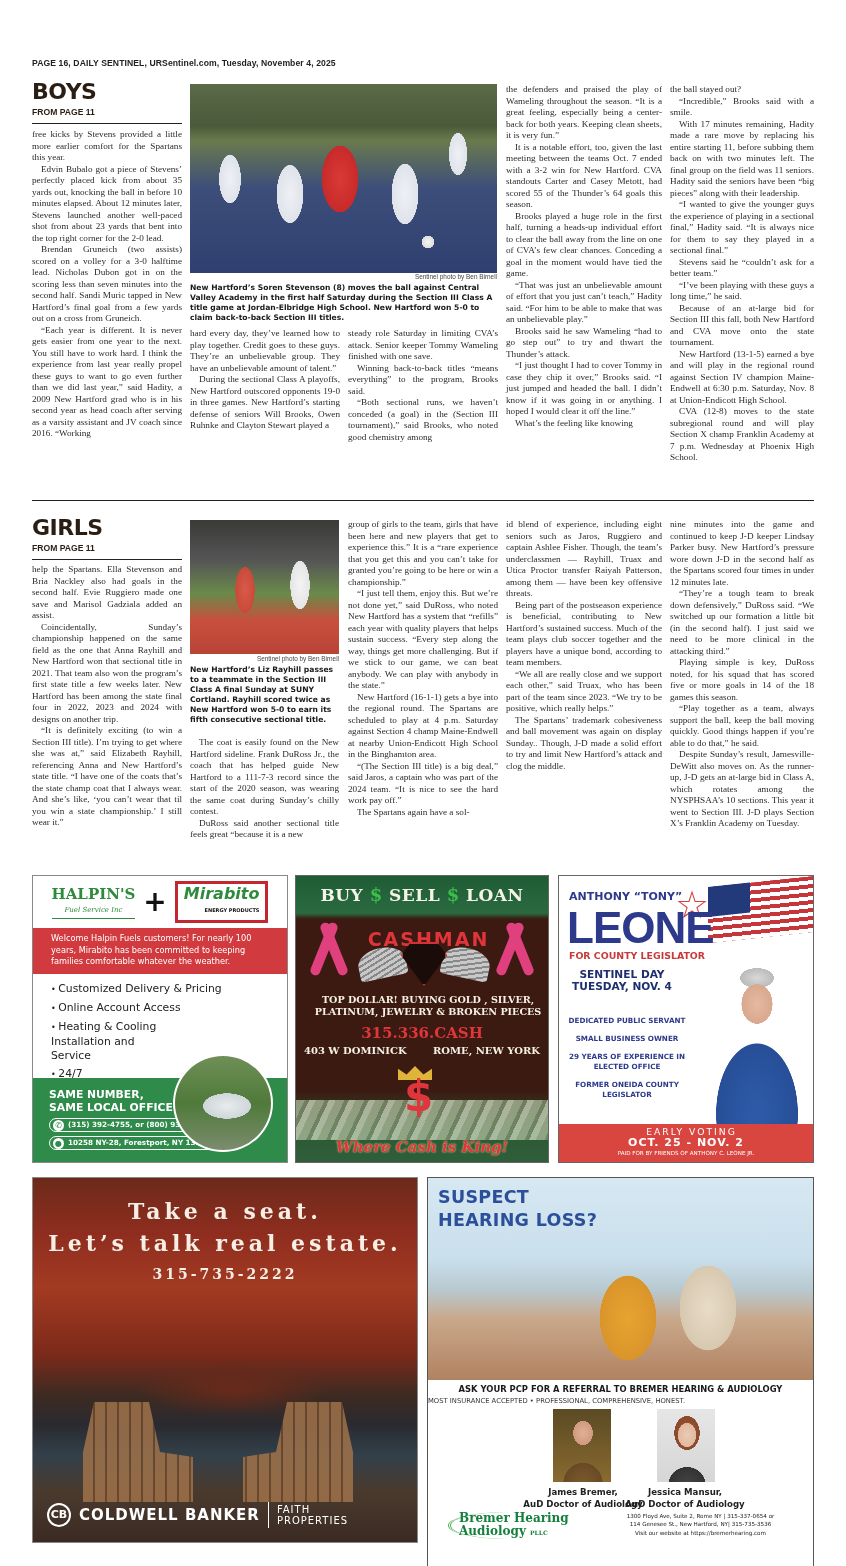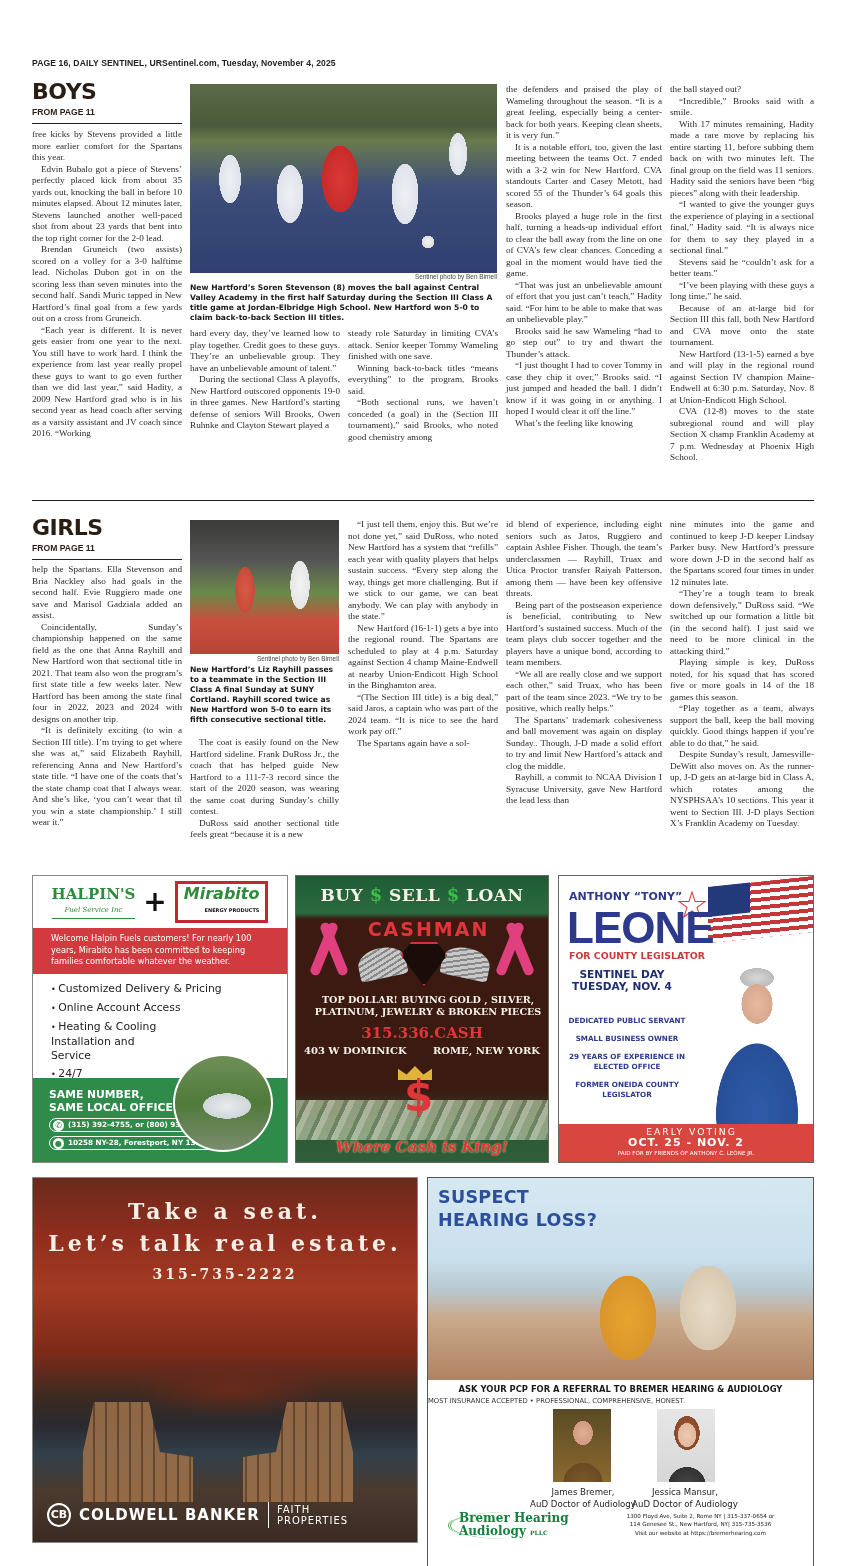--- a/index.html
+++ b/index.html
@@ -59,21 +59,21 @@
     background: radial-gradient(ellipse 34px 18px at 52px 50px, #e8ecee 0%, #cfd6d9 70%, transparent 71%), linear-gradient(180deg, #6f8f57 0%, #4f7a3a 50%, #7b8c6e 100%); z-index: 2; }
   .halpin-green { position: absolute; left: 0; right: 0; bottom: 0; height: 84px; background: #2e8b4a; color: #fff; padding: 10px 0 0 16px; }
   .halpin-green .same { font-size: 10.8px; font-weight: bold; line-height: 13px; }
   .pill { margin-top: 4px; width: 166px; height: 14px; border: 1px solid #fff; border-radius: 8px; font-size: 7.2px; line-height: 12px; padding-left: 18px; position: relative; font-weight: bold; }
   .pill .ico { position: absolute; left: 3px; top: 1px; width: 11px; height: 11px; border-radius: 50%; background: #fff; color: #2e8b4a; font-size: 8px; line-height: 11px; text-align: center; }
 
   .ad-cash { left: 295px; top: 875px; width: 254px; height: 288px; border: 1px solid #666;
     background: linear-gradient(180deg, #1f5c36 0%, #2b6a3f 13%, #3c1a12 15%, #3b1a12 75%, #2a5a35 90%, #315e3a 100%); }
   .cash-top { position: absolute; left: 0; right: 0; top: 8px; text-align: center; font-family: "DejaVu Serif", serif; font-weight: bold; font-size: 17px; color: #f4f4e8; letter-spacing: 0.5px; }
   .cash-top .dollar { color: #3bbf4a; font-size: 18px; }
-  .cash-name { position: absolute; left: 0; right: 0; top: 42px; text-align: center; font-family: "DejaVu Sans", sans-serif; font-weight: bold; font-size: 19px; color: #e0353a; letter-spacing: 2px; padding-left: 13px; }
+  .cash-name { position: absolute; left: 0; right: 0; top: 52px; text-align: center; font-family: "DejaVu Sans", sans-serif; font-weight: bold; font-size: 19px; color: #e0353a; letter-spacing: 2px; padding-left: 13px; }
   .ribbon { position: absolute; top: 45px; width: 26px; height: 56px; }
   .ribbon::before, .ribbon::after { content: ""; position: absolute; top: 0; width: 10px; height: 56px; background: #e0407e; border-radius: 6px; }
   .ribbon::before { left: 3px; transform: rotate(22deg); }
   .ribbon::after { right: 3px; transform: rotate(-22deg); }
   .diamond { position: absolute; left: 105px; top: 66px; width: 46px; height: 44px; background: #1a0c08; border: 2px solid #d43038; clip-path: polygon(0 30%, 22% 0, 78% 0, 100% 30%, 50% 100%); }
   .wing { position: absolute; top: 72px; width: 48px; height: 30px; background: repeating-linear-gradient(160deg, #c8c8c8 0 3px, #888 3px 5px); border-radius: 50% 50% 10% 10%; }
   .cash-text { position: absolute; left: 12px; right: 0; top: 118px; text-align: center; font-family: "DejaVu Serif", serif; font-weight: bold; font-size: 9.6px; line-height: 12px; color: #f6f1e6; }
   .cash-phone { position: absolute; left: 0; right: 0; top: 148px; text-align: center; font-family: "DejaVu Serif", serif; font-weight: bold; font-size: 15px; color: #e0353a; }
   .cash-addr { position: absolute; left: 8px; right: 8px; top: 169px; display: flex; justify-content: space-between; font-family: "DejaVu Serif", serif; font-weight: bold; font-size: 10px; color: #f6f1e6; }
   .cash-dollar { position: absolute; left: 108px; top: 200px; font-family: "DejaVu Sans", sans-serif; font-weight: bold; font-size: 42px; color: #e0353a; line-height: 42px; }
@@ -122,21 +122,21 @@
     background:
       radial-gradient(ellipse 40px 60px at 200px 140px, #e8a430 0%, #d9952a 70%, transparent 71%),
       radial-gradient(ellipse 40px 60px at 280px 130px, #e8dcc8 0%, #d8c8b0 70%, transparent 71%),
       linear-gradient(180deg, #d6e8f2 0%, #c9dfec 40%, #b8c9d0 55%, #c9a88a 70%, #b08262 100%); }
   .hear-title { position: absolute; left: 10px; top: 8px; font-weight: bold; font-size: 17.5px; line-height: 23px; color: #2c4f9a; letter-spacing: 0.3px; }
   .hear-ask { position: absolute; left: 0; right: 0; top: 206px; text-align: center; font-weight: bold; font-size: 8.4px; color: #1a1a1a; }
   .hear-ins { position: absolute; left: 0; right: 0; top: 219px; text-align: left; font-size: 6.8px; color: #333; }
   .doc-photo { position: absolute; top: 231px; width: 58px; height: 73px; }
   .doc1 { left: 125px; background: radial-gradient(ellipse 14px 17px at 30px 24px, #e0b096 0%, #d09a80 70%, transparent 71%), radial-gradient(ellipse 28px 30px at 30px 75px, #7a5a2e 0%, #6a4a24 70%, transparent 71%), linear-gradient(180deg, #5a4a24, #8a6a30); }
   .doc2 { left: 229px; background: radial-gradient(ellipse 13px 17px at 30px 26px, #eccab4 0%, #e0b89e 70%, transparent 71%), radial-gradient(ellipse 18px 24px at 30px 24px, #9a5a3a 0%, #8a4a2a 70%, transparent 71%), radial-gradient(ellipse 26px 24px at 30px 75px, #444 0%, #333 70%, transparent 71%), linear-gradient(180deg, #e6e6e6, #d6d6d6); }
-  .doc-name { position: absolute; top: 308px; width: 150px; text-align: center; font-size: 8.6px; line-height: 12px; color: #222; }
+  .doc-name { position: absolute; top: 308px; width: 150px; text-align: center; font-size: 8.6px; line-height: 12px; color: #222; font-weight: bold; }
   .bremer-logo { position: absolute; left: 20px; top: 334px; font-family: "DejaVu Serif", serif; font-weight: bold; font-size: 12px; line-height: 13px; color: #15803d; border-left: 3px double #4caf50; border-radius: 50% 0 0 50%; padding-left: 8px; }
   .bremer-logo small { font-size: 6px; }
   .bremer-addr { position: absolute; left: 170px; top: 334px; width: 205px; text-align: center; font-size: 5.6px; line-height: 8.4px; color: #222; }
 </style>
 </head>
 <body>
 
 <div class="folio">PAGE 16, DAILY SENTINEL, URSentinel.com, Tuesday, November 4, 2025</div>
 
 <div class="section-head" style="top:80px;">
@@ -202,31 +202,31 @@
 
 <div class="photo girls-photo"></div>
 <div class="credit" style="left:190px; top:655px; width:149px;">Sentinel photo by Ben Birnell</div>
 <div class="cutline" style="left:190px; top:665px; width:149px;">New Hartford’s Liz Rayhill passes to a teammate in the Section III Class A final Sunday at SUNY Cortland. Rayhill scored twice as New Hartford won 5-0 to earn its fifth consecutive sectional title.</div>
 
 <div class="col" style="left:190px; top:737px; width:149px;">
     <p>The coat is easily found on the New Hartford sideline. Frank DuRoss Jr., the coach that has helped guide New Hartford to a 111-7-3 record since the start of the 2020 season, was wearing the same coat during Sunday’s chilly contest.</p>
     <p>DuRoss said another sectional title feels great “because it is a new</p>
   </div>
 <div class="col" style="left:348px; top:519px; width:150px;">
+    <p class="noindent">group of girls to the team, girls that have been here and new players that get to experience this.” It is a “rare experience that you get this and you can’t take for granted you’re going to be here or win a championship.”</p>
     <p>“I just tell them, enjoy this. But we’re not done yet,” said DuRoss, who noted New Hartford has a system that “refills” each year with quality players that helps sustain success. “Every step along the way, things get more challenging. But if we stick to our game, we can beat anybody. We can play with anybody in the state.”</p>
     <p>New Hartford (16-1-1) gets a bye into the regional round. The Spartans are scheduled to play at 4 p.m. Saturday against Section 4 champ Maine-Endwell at nearby Union-Endicott High School in the Binghamton area.</p>
     <p>“(The Section III title) is a big deal,” said Jaros, a captain who was part of the 2024 team. “It is nice to see the hard work pay off.”</p>
     <p>The Spartans again have a sol-</p>
   </div>
 <div class="col" style="left:506px; top:519px; width:156px;">
     <p class="noindent">id blend of experience, including eight seniors such as Jaros, Ruggiero and captain Ashlee Fisher. Though, the team’s underclassmen — Rayhill, Truax and Utica Proctor transfer Raiyah Patterson, among them — have been key offensive threats.</p>
     <p>Being part of the postseason experience is beneficial, contributing to New Hartford’s sustained success. Much of the team plays club soccer together and the players have a unique bond, according to team members.</p>
     <p>“We all are really close and we support each other,” said Truax, who has been part of the team since 2023. “We try to be positive, which really helps.”</p>
     <p>The Spartans’ trademark cohesiveness and ball movement was again on display Sunday.. Though, J-D made a solid effort to try and limit New Hartford’s attack and clog the middle.</p>
-    <p>Rayhill, a commit to NCAA Division I Syracuse University, gave New Hartford the lead less than</p>
   </div>
 <div class="col" style="left:670px; top:519px; width:144px;">
     <p class="noindent">nine minutes into the game and continued to keep J-D keeper Lindsay Parker busy. New Hartford’s pressure wore down J-D in the second half as the Spartans scored four times in under 12 minutes late.</p>
     <p>“They’re a tough team to break down defensively,” DuRoss said. “We switched up our formation a little bit (in the second half). I just said we need to be more clinical in the attacking third.”</p>
     <p>Playing simple is key, DuRoss noted, for his squad that has scored five or more goals in 14 of the 18 games this season.</p>
     <p>“Play together as a team, always support the ball, keep the ball moving quickly. Good things happen if you’re able to do that,” he said.</p>
     <p>Despite Sunday’s result, Jamesville-DeWitt also moves on. As the runner-up, J-D gets an at-large bid in Class A, which rotates among the NYSPHSAA’s 10 sections. This year it went to Section III. J-D plays Section X’s Franklin Academy on Tuesday.</p>
   </div>
 
 <div class="ad ad-halpin">

